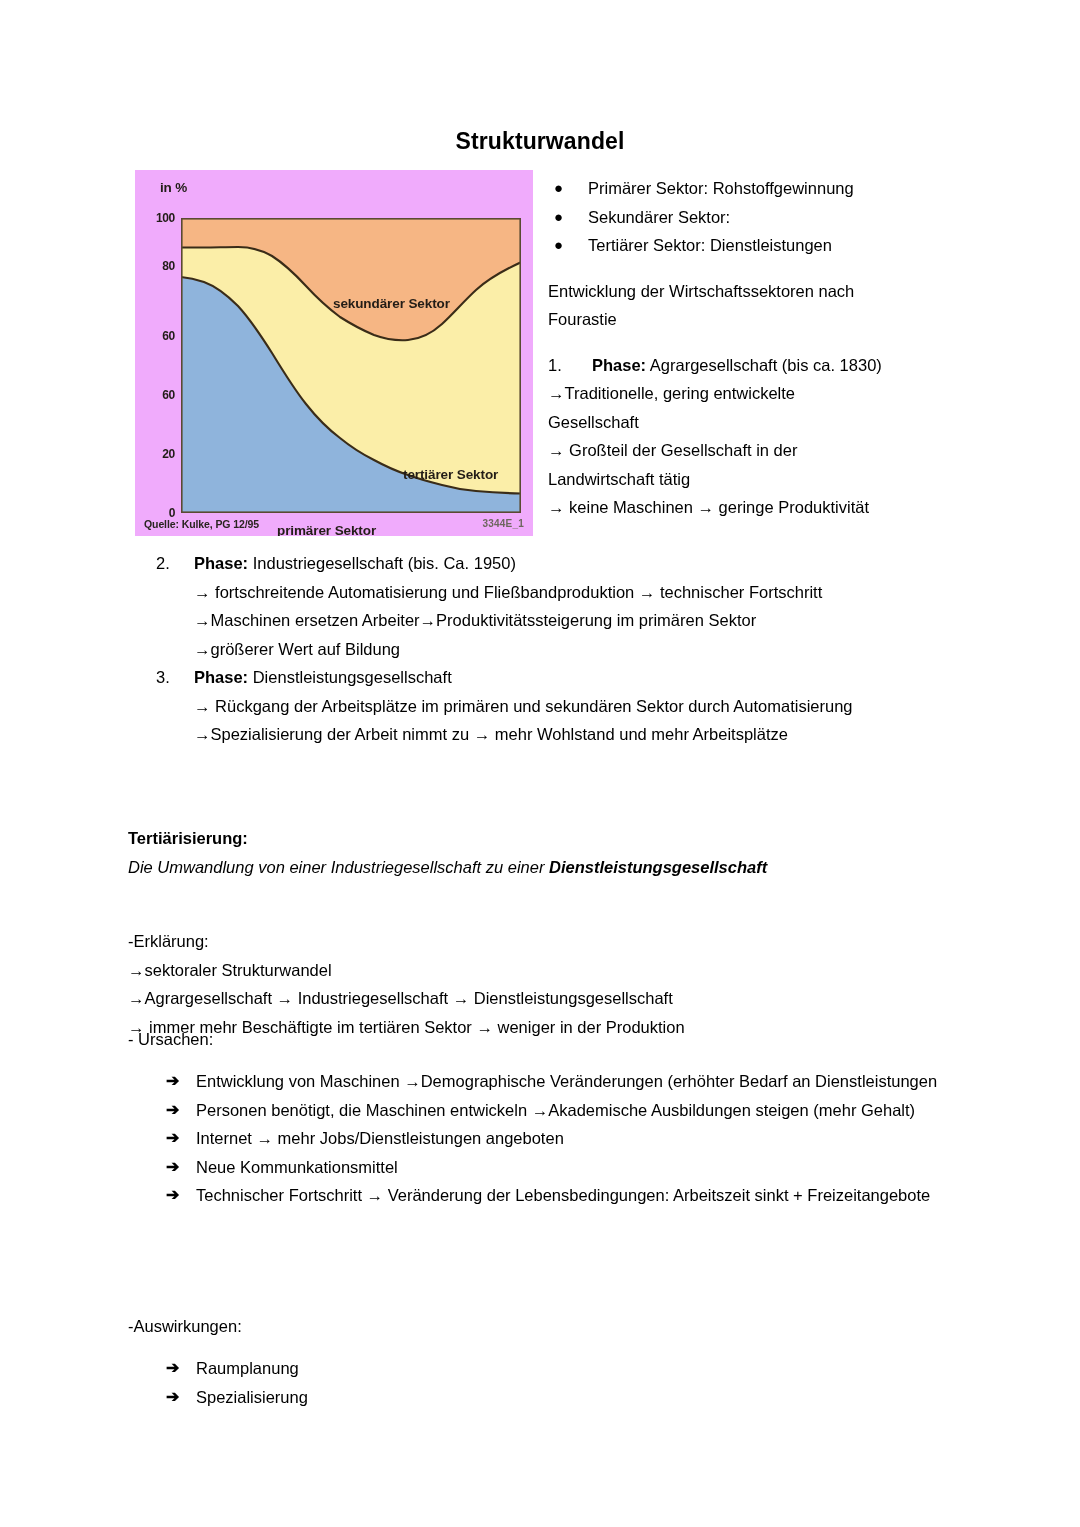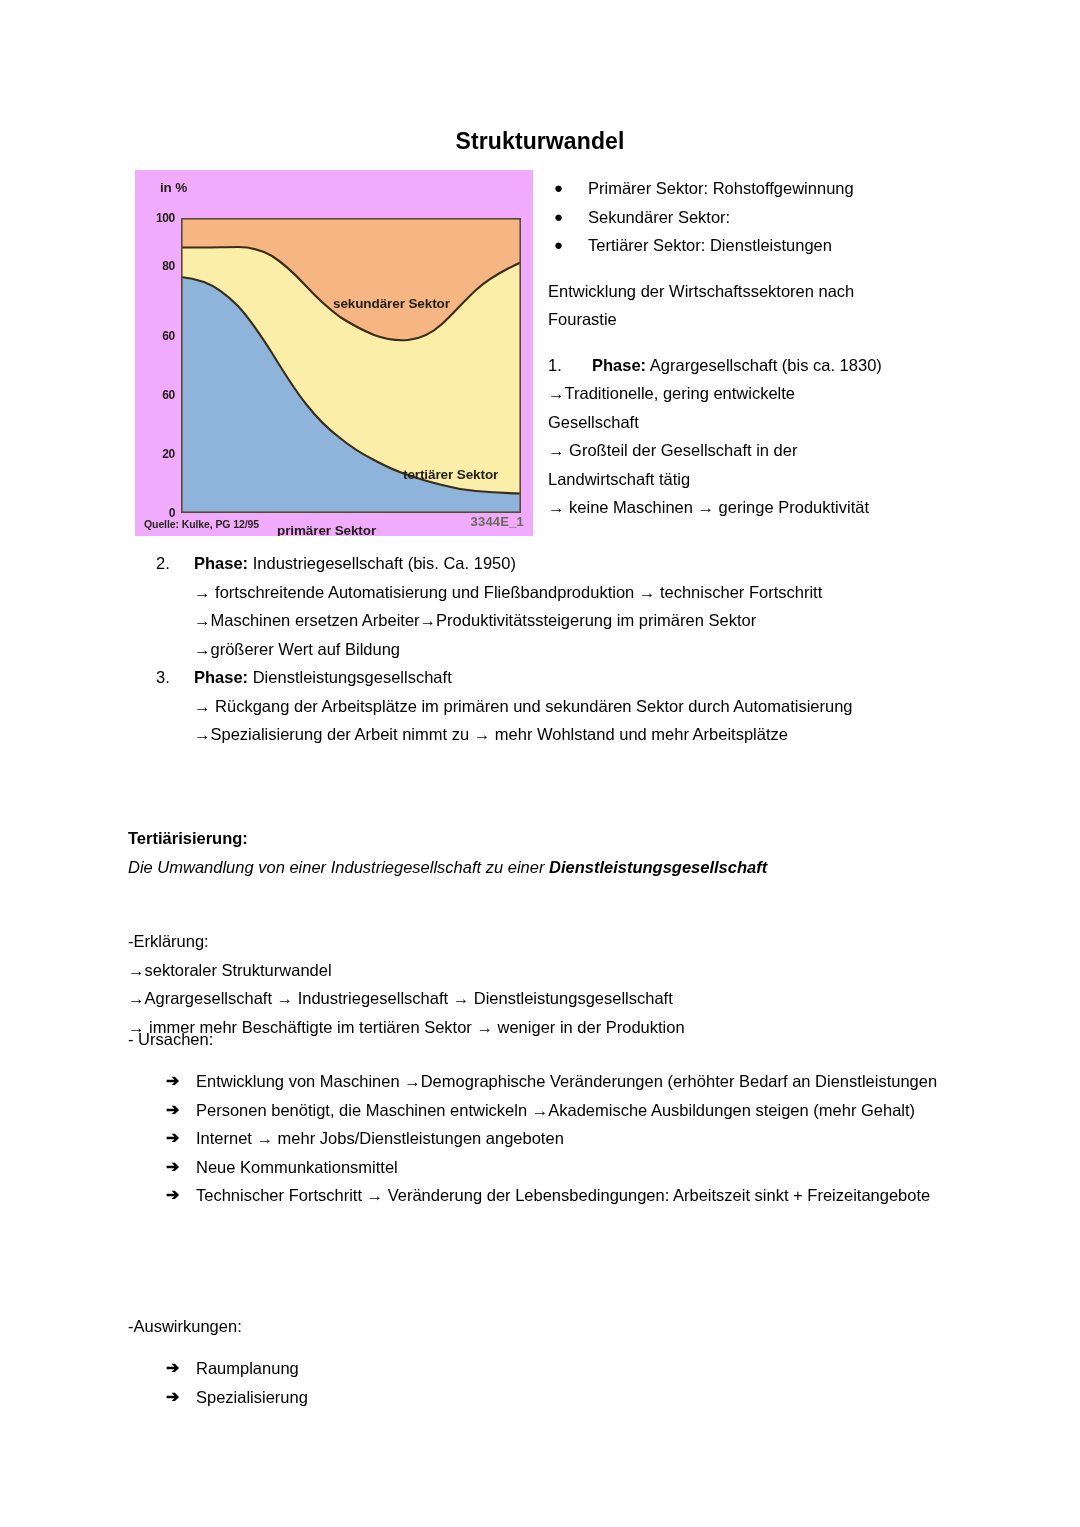--- a/index.html
+++ b/index.html
@@ -85,21 +85,21 @@
     bottom: 6px;
     font-size: 10.5px;
     font-weight: bold;
     color: #2a2520;
     letter-spacing: -0.1px;
   }
   .chart-code {
     position: absolute;
     right: 9px;
     bottom: 7px;
-    font-size: 13px;
+    font-size: 10px;
     font-weight: bold;
     color: #6d675e;
     letter-spacing: 0.2px;
   }
   .sector-label {
     position: absolute;
     font-size: 13.5px;
     font-weight: bold;
     color: #231d17;
     white-space: nowrap;

